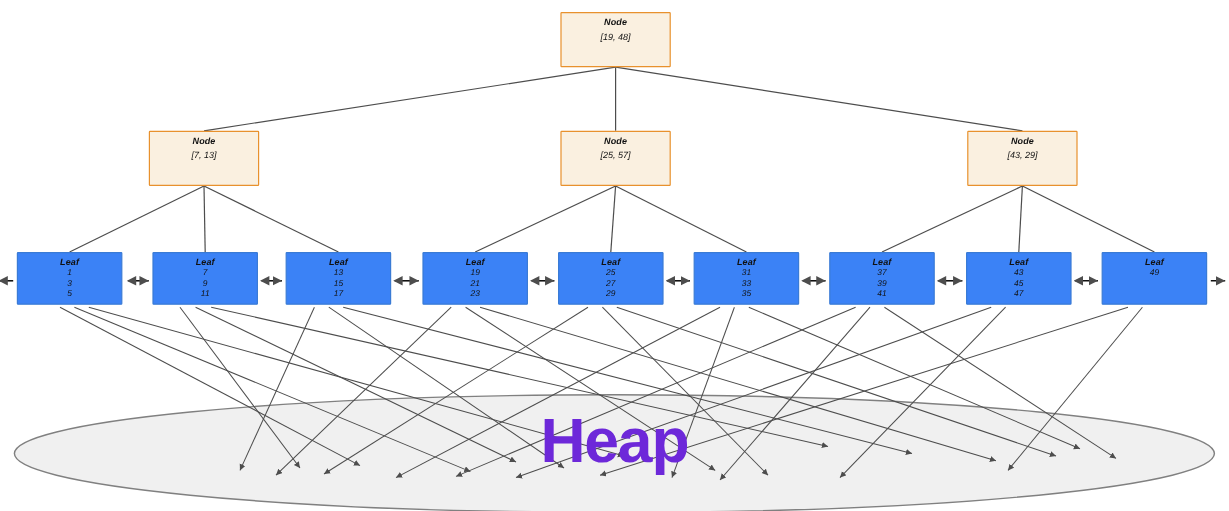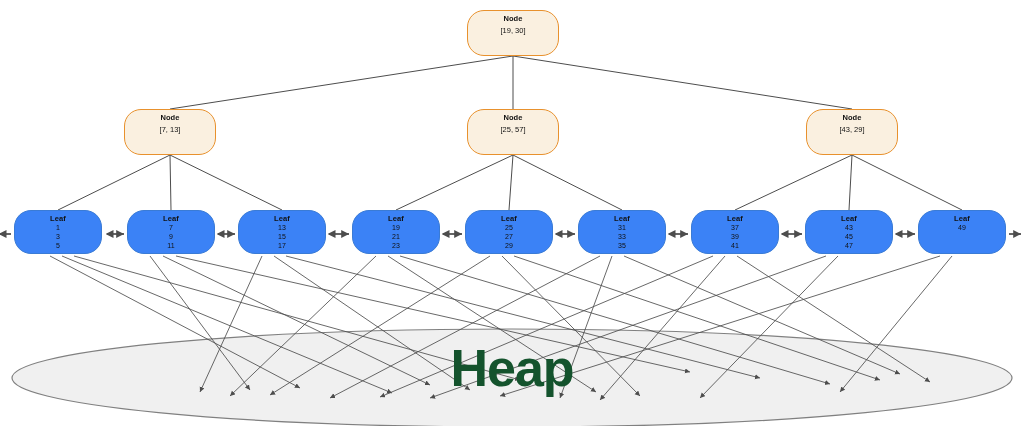--- a/index.html
+++ b/index.html
@@ -12,27 +12,28 @@
   }
   #stage{position:absolute;inset:0;width:1024px;height:426px;}
   svg.layer{position:absolute;left:0;top:0;width:1024px;height:426px;}
   #edges{z-index:1;}
   #heaplinks{z-index:2;}
   #boxes{position:absolute;left:0;top:0;width:1024px;height:426px;z-index:3;}
 
   .node-box,.leaf-box{
     position:absolute;
     box-sizing:border-box;
-    border-radius:17px;
+    border-radius:1px;
     display:flex;
     flex-direction:column;
     align-items:center;
     justify-content:flex-start;
     padding-top:4px;
     line-height:1.08;
+    font-style:italic;
   }
   .node-box{
     background:#faf0e0;
     border:1.4px solid #e8912d;
     width:92px;height:46px;
   }
   .leaf-box{
     background:#3b82f6;
     border:1.6px solid #3a7bd5;
     width:88px;height:44px;
@@ -54,21 +55,21 @@
   }
   .leaf-val{font-size:7px;color:#111;line-height:1.25;}
 
   .heap-label{
     position:absolute;
     left:0;width:1024px;
     top:338px;
     text-align:center;
     font-size:52px;
     font-weight:bold;
-    color:#14532d;
+    color:#6d28d9;
     letter-spacing:-1px;
     z-index:4;
     font-family:"Liberation Sans", sans-serif;
   }
 </style>
 </head>
 <body>
 
 <div id="stage">
 
@@ -143,21 +144,21 @@
       <path d="M838,256 L700,398"></path>
       <path d="M940,256 L500,396"></path>
       <path d="M952,256 L840,392"></path>
     </g>
   </svg>
 
   <div id="boxes">
 
     <div class="node-box" style="left:467px;top:10px;">
       <div class="box-title">Node</div>
-      <div class="node-range">[19, 30]</div>
+      <div class="node-range">[19, 48]</div>
     </div>
 
     <div class="node-box" style="left:124px;top:109px;">
       <div class="box-title">Node</div>
       <div class="node-range">[7, 13]</div>
     </div>
     <div class="node-box" style="left:467px;top:109px;">
       <div class="box-title">Node</div>
       <div class="node-range">[25, 57]</div>
     </div>

